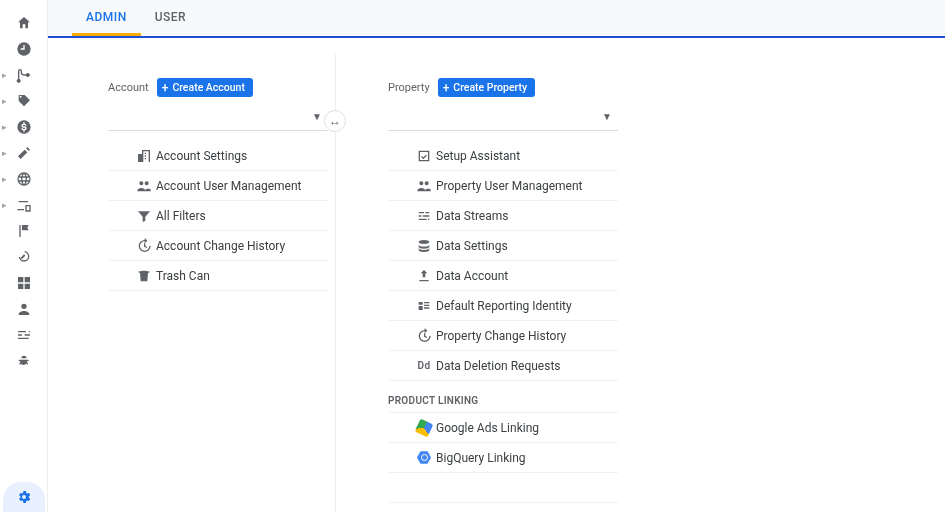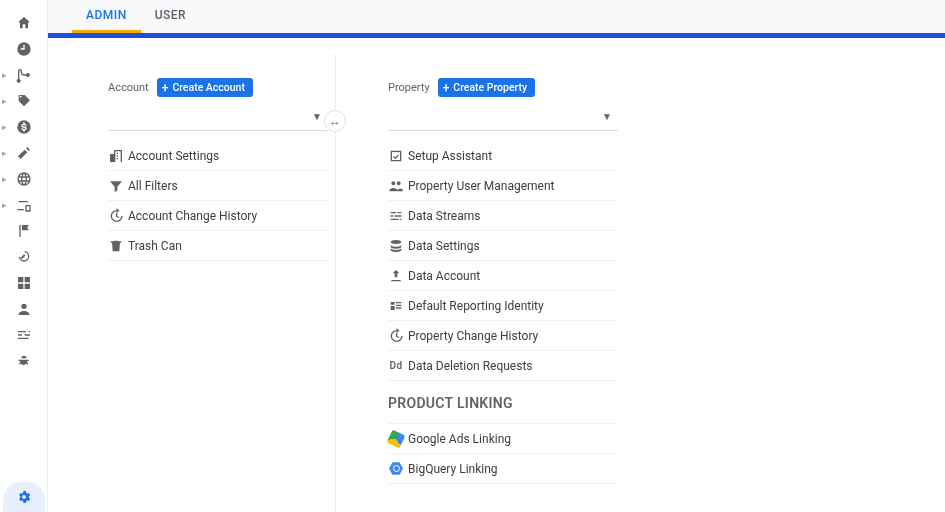--- a/index.html
+++ b/index.html
@@ -52,21 +52,21 @@
     background: #e8f0fe;
     border-top-left-radius: 18px;
     border-top-right-radius: 18px;
   }
   .sidebar-bottom svg { fill: #1a73e8; width:16px; height:16px;}
   .topbar {
     position: absolute;
     left: 48px; top: 0; right: 0;
     height: 38px;
     background: #f8f9fa;
-    border-bottom: 5px solid #1d4ed8;
+    border-bottom: 2px solid #1d4ed8;
     display: flex;
     align-items: stretch;
     padding-left: 24px;
   }
   .tab {
     display: flex;
     align-items: center;
     padding: 0 14px;
     font-size: 12px;
     font-weight: 500;
@@ -141,29 +141,30 @@
     font-size: 12px;
     gap: 4px;
   }
   .menu-item .icon {
     width: 16px;
     height: 16px;
     display: flex;
     align-items: center;
     justify-content: center;
     color: #5f6368;
+    margin-left: 28px;
   }
   .menu-item svg { width:16px; height:16px; fill:#5f6368; }
   .section-header {
-    font-size: 14px;
+    font-size: 10px;
     font-weight: 600;
     letter-spacing: 0.3px;
     color: #5f6368;
     border-bottom: 1px solid #f1f1f1;
-    padding: 14px 0 12px 0;
+    padding: 14px 0 6px 0;
   }
   .divider-circle {
     position: absolute;
     left: -14px;
     top: 56px;
     width: 22px;
     height: 22px;
     border-radius: 50%;
     background: #fff;
     border: 1px solid #e0e0e0;
@@ -305,20 +306,28 @@
       <span>▼</span>
     </div>
     <ul class="menu-list">
       <li class="menu-item">
         <span class="icon">
             <svg viewBox="0 0 24 24">
               <path d="M3 21V9h6V3h12v18zm8-16v16h8V5zm2 2h2v2h-2zm0 4h2v2h-2zm0 4h2v2h-2zM5 11h2v2H5zm0 4h2v2H5z"></path>
             </svg>
           </span>
         <span>Account Settings</span>
+      </li>
+      <li class="menu-item">
+        <span class="icon">
+            <svg viewBox="0 0 24 24">
+              <path d="M8 11a3 3 0 100-6 3 3 0 000 6zm8 0a3 3 0 100-6 3 3 0 000 6zM2 19c0-2.5 3-4 6-4s6 1.5 6 4v1H2zm12 0c0-1 .4-1.9 1-2.6 1.4-.3 3.2-.4 5-.4.7 0 2 .2 2 2v2h-8z"></path>
+            </svg>
+          </span>
+        <span>Account User Management</span>
       </li>
       <li class="menu-item">
         <span class="icon">
             <svg viewBox="0 0 24 24">
               <path d="M3 5h18l-7 8v6l-4 2v-8z"></path>
             </svg>
           </span>
         <span>All Filters</span>
       </li>
       <li class="menu-item">

